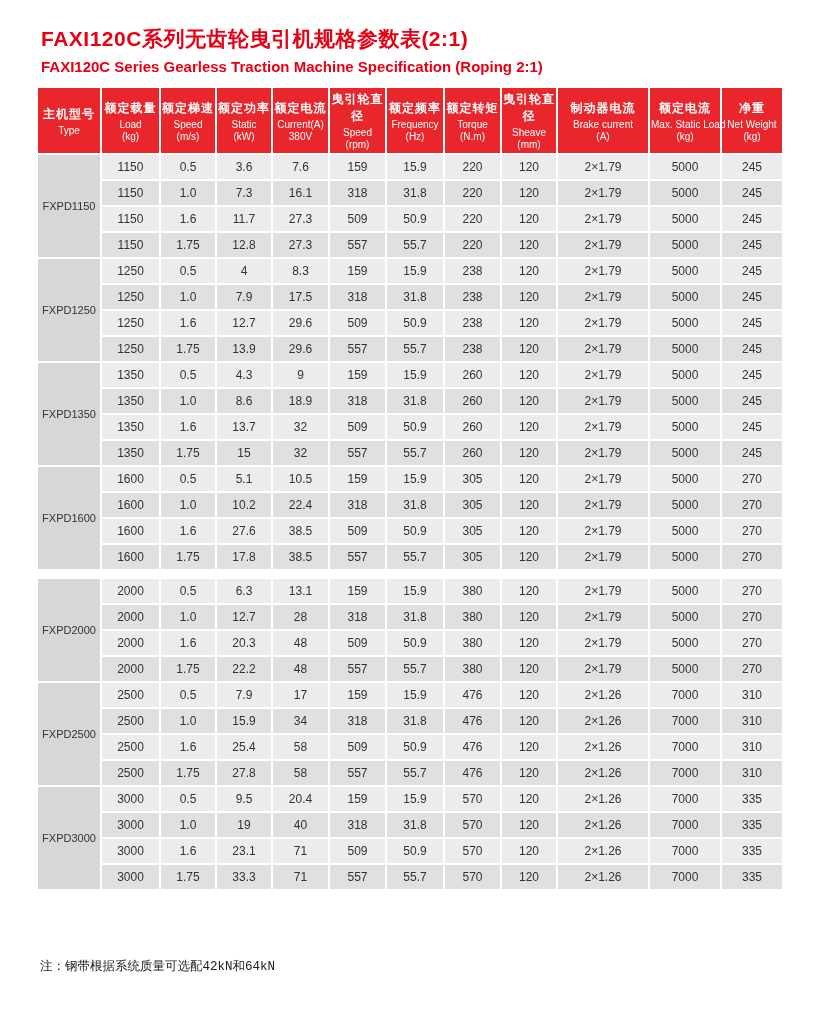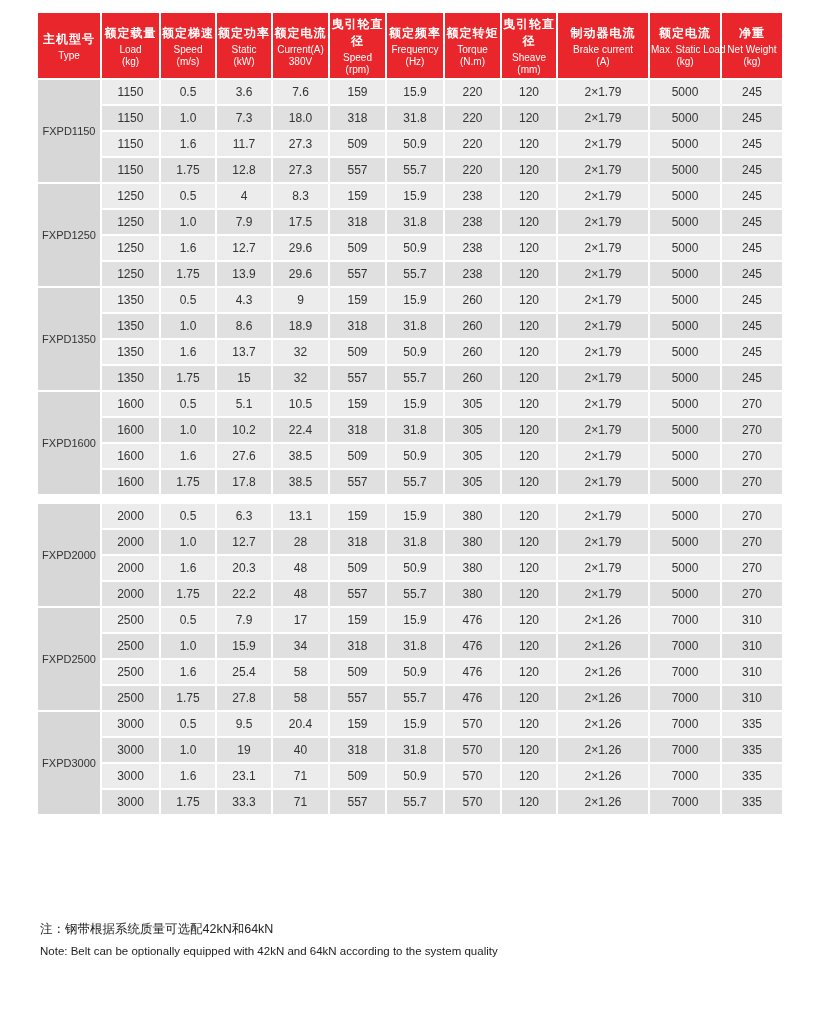--- a/index.html
+++ b/index.html
@@ -37,29 +37,33 @@
   td {
     text-align:center; vertical-align:middle;
     font-size:12px; color:var(--text,#333);
     height:24px; overflow:hidden;
   }
   tr.row-light td { background:var(--row-light,#ececec); }
   tr.row-dark  td { background:var(--row-dark,#e0e0e0); }
   table.spec td.type-cell { background:var(--type-bg,#d7d7d7); font-size:11px; }
   tr.spacer td { background:#ffffff; height:6px; }
 
-  .notes { position:absolute; left:40px; top:910px; }
+  .notes { position:absolute; left:40px; top:958px;font-family:Liberation Mono, monospace; }
   .note-zh { font-size:12.5px; color:#222; }
   .note-en { font-size:11.5px; color:#222; margin-top:7px; }
 </style>
 </head>
 <body>
 
 <div class="page">
 
+  <div class="title-block">
+    <div class="title-zh">FAXI120C系列无齿轮曳引机规格参数表(2:1)</div>
+    <div class="title-en">FAXI120C Series Gearless Traction Machine Specification (Roping 2:1)</div>
+  </div>
 
   <table class="spec">
     <colgroup>
       <col class="c0">
         <col class="c1">
         <col class="c2">
         <col class="c3">
       <col class="c4">
         <col class="c5">
         <col class="c6">
@@ -144,21 +148,21 @@
           <td>220</td>
           <td>120</td>
           <td>2×1.79</td>
           <td>5000</td>
           <td>245</td>
         </tr>
         <tr class="row-dark">
           <td>1150</td>
           <td>1.0</td>
           <td>7.3</td>
-          <td>18.0</td>
+          <td>16.1</td>
           <td>318</td>
           <td>31.8</td>
           <td>220</td>
           <td>120</td>
           <td>2×1.79</td>
           <td>5000</td>
           <td>245</td>
         </tr>
         <tr class="row-light">
           <td>1150</td>
@@ -505,16 +509,15 @@
           <td>120</td>
           <td>2×1.26</td>
           <td>7000</td>
           <td>335</td>
         </tr>
       </tbody>
   </table>
 
   <div class="notes">
     <div class="note-zh">注：钢带根据系统质量可选配42kN和64kN</div>
-    <div class="note-en">Note: Belt can be optionally equipped with 42kN and 64kN according to the system quality</div>
   </div>
 
 </div>
 
 </body></html>

